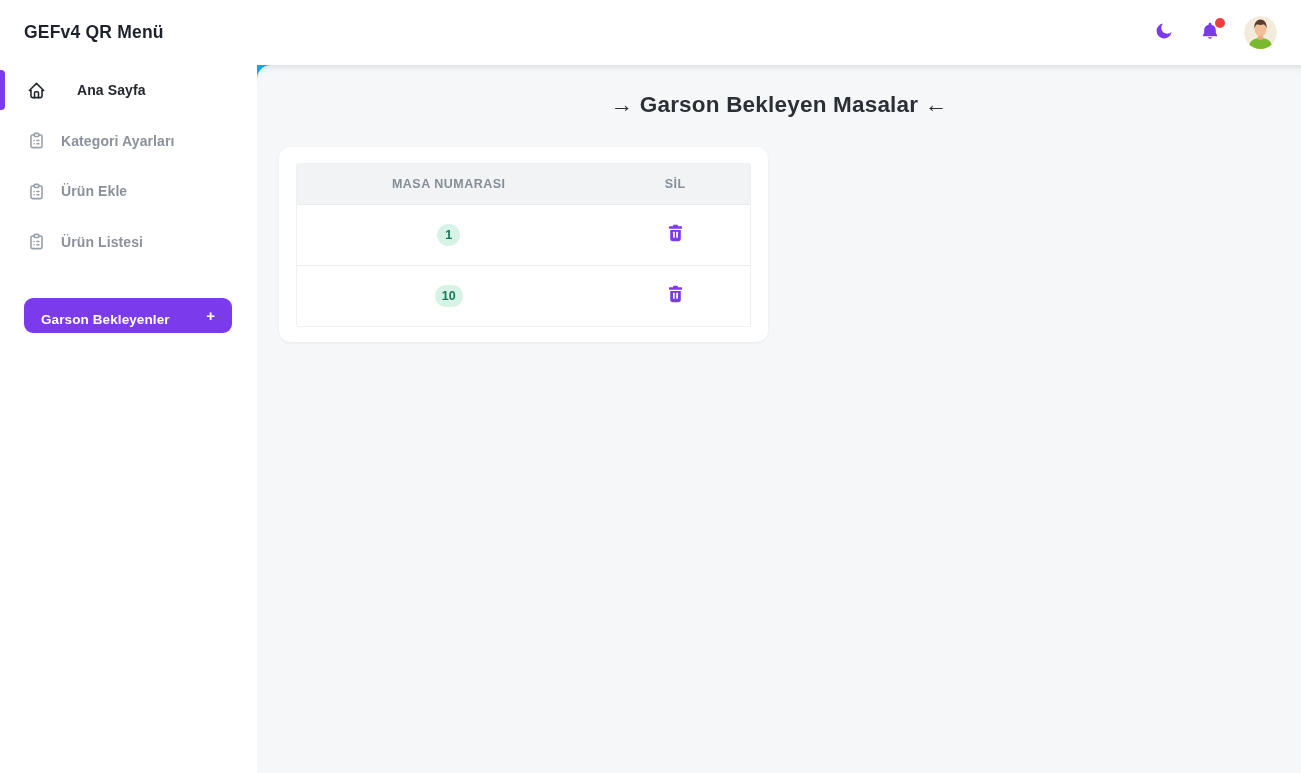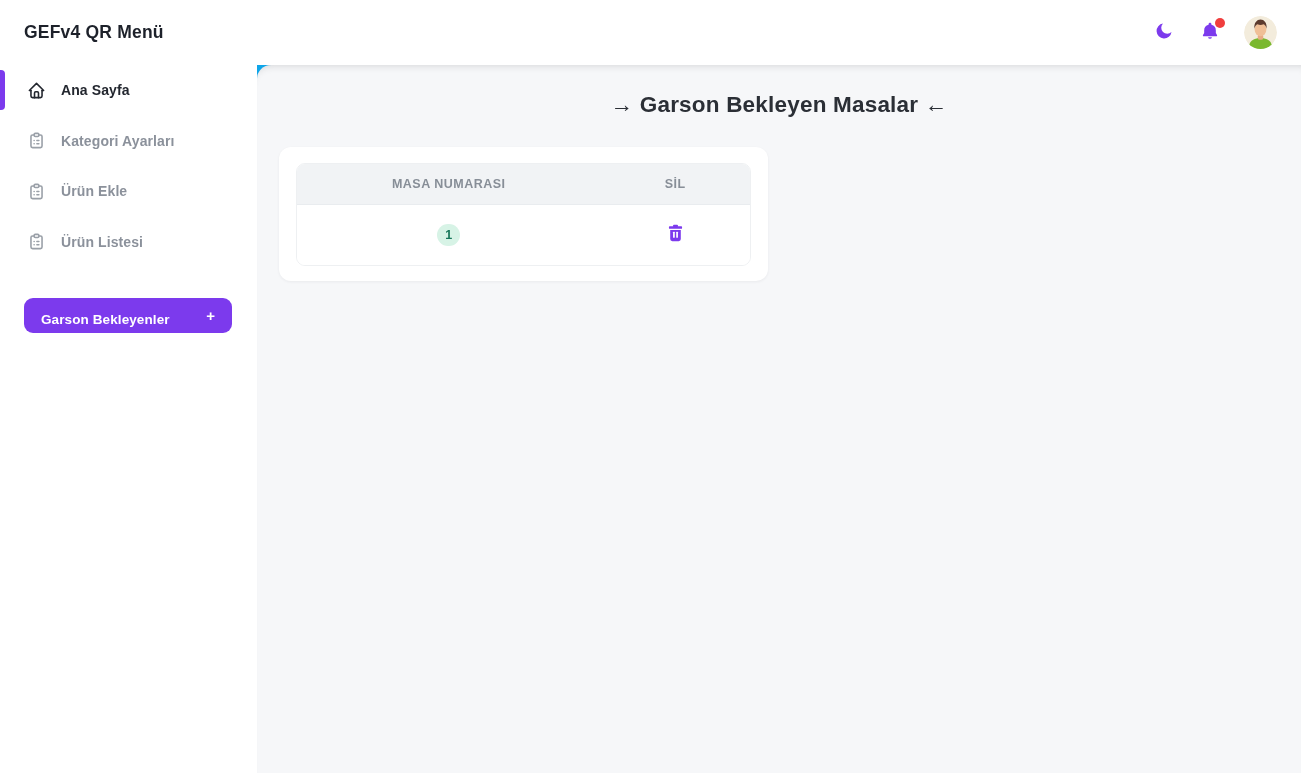--- a/index.html
+++ b/index.html
@@ -41,21 +41,21 @@
     background:#ffffff; z-index:2;
   }
   .nav-item {
     position:relative; height:50.5px; display:flex; align-items:center;
     padding-left:27px; gap:15px; cursor:pointer;
   }
   .nav-item .nav-icon { width:19px; height:19px; color:#9aa0a8; flex:0 0 auto; }
   .nav-item .nav-icon svg { width:19px; height:19px; display:block; }
   .nav-item .nav-label { font-size:14px; font-weight:700; color:#8b919b; letter-spacing:.1px; }
   .nav-item.active .nav-icon { color:#23272f; }
-  .nav-item.active .nav-label { color:#23272f; }
+  .nav-item.active .nav-label { color:#23272f;margin-left:16px; }
   .active-bar {
     position:absolute; left:0; top:5px; width:5px; height:40px;
     background:#7c3aed; border-radius:0 4px 4px 0;
   }
   .side-btn {
     margin:31px 0 0 24px; width:208px; height:35px; border:none; cursor:pointer;
     background:#7c3aed; color:#ffffff; border-radius:9px;
     display:flex; align-items:center; justify-content:space-between;
     padding:0 17px; font-family:inherit;
   }
@@ -74,21 +74,21 @@
   }
   .card {
     position:absolute; left:22px; top:82px; width:489px;
     background:#ffffff; border-radius:12px; padding:16px 17px 15px 17px;
     box-shadow:0 1px 3px rgba(30,35,45,.06);
   }
   .card-title {
     text-align:center; font-size:16.5px; font-weight:700; color:#1d212a;
     margin:5px 0 21px 0;
   }
-  .table { border:1px solid #eef0f2; border-radius:9px; overflow:hidden; }
+  .table { border:1px solid #eef0f2; border-radius:2px; overflow:hidden; }
   .t-head { display:flex; background:#f1f3f5; height:40px; align-items:center; }
   .t-col1 { width:67%; text-align:center; }
   .t-col2 { width:33%; text-align:center; }
   .t-head-cell {
     font-size:12.5px; font-weight:700; color:#878e97; letter-spacing:.5px;
   }
   .t-row {
     display:flex; align-items:center; height:61px; background:#ffffff;
     border-top:1px solid #e9ecef;
   }
@@ -229,17 +229,35 @@
                   <rect x="1.8" y="2.2" width="12.4" height="2.4" rx="0.7"></rect>
                   <path d="M3 5.6h10v8.6a2 2 0 0 1-2 2H5a2 2 0 0 1-2-2z"></path>
                   <rect x="5.7" y="7.4" width="1.6" height="5.6" rx="0.5" fill="#ffffff"></rect>
                   <rect x="8.7" y="7.4" width="1.6" height="5.6" rx="0.5" fill="#ffffff"></rect>
                 </svg>
               </span>
             </button>
           </div>
         </div>
 
+        <div class="t-row">
+          <div class="t-col1">
+            <span class="badge">10</span>
+          </div>
+          <div class="t-col2">
+            <button class="trash-btn">
+              <span>
+                <svg viewBox="0 0 16 17" fill="currentColor">
+                  <rect x="5.7" y="0.6" width="4.6" height="2.4" rx="0.8"></rect>
+                  <rect x="1.8" y="2.2" width="12.4" height="2.4" rx="0.7"></rect>
+                  <path d="M3 5.6h10v8.6a2 2 0 0 1-2 2H5a2 2 0 0 1-2-2z"></path>
+                  <rect x="5.7" y="7.4" width="1.6" height="5.6" rx="0.5" fill="#ffffff"></rect>
+                  <rect x="8.7" y="7.4" width="1.6" height="5.6" rx="0.5" fill="#ffffff"></rect>
+                </svg>
+              </span>
+            </button>
+          </div>
+        </div>
       </div>
     </section>
   </main>
 
 </div>
 
 </body></html>

